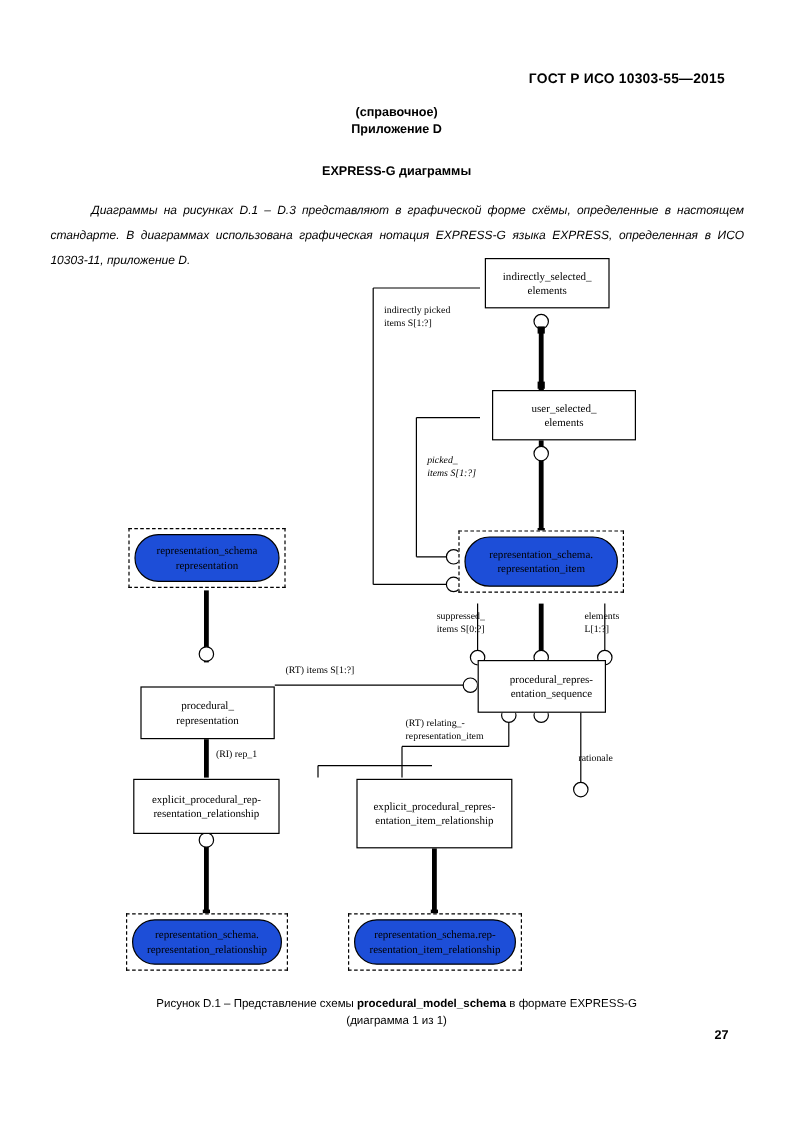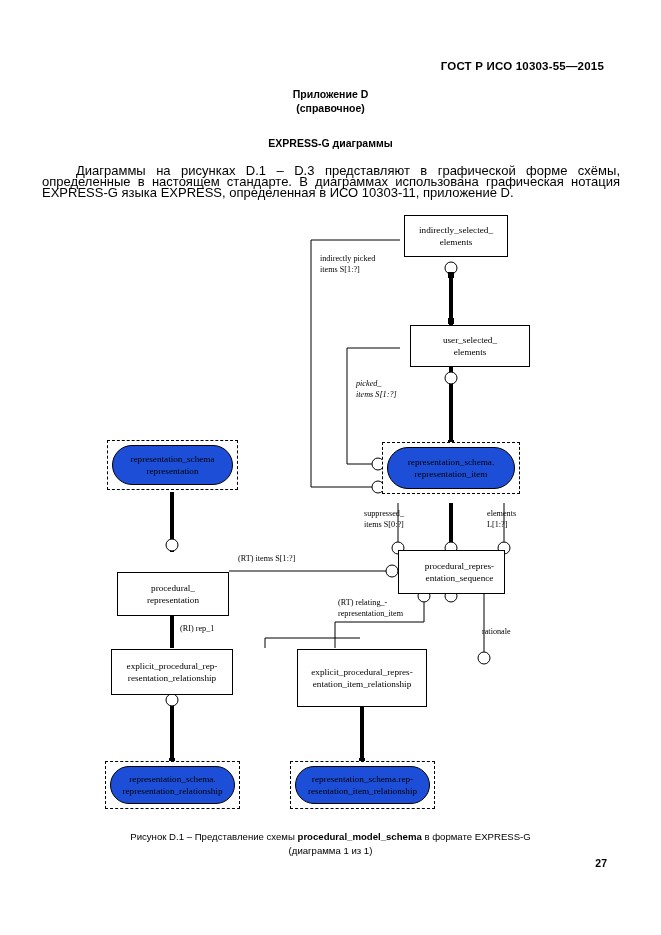--- a/index.html
+++ b/index.html
@@ -51,24 +51,25 @@
     text-align: center;
     font-size: 10.5px;
     font-weight: bold;
   }
 
   .body-text {
     position: absolute;
     top: 165px;
     left: 42px;
     width: 578px;
-    font-size: 13px;
-    line-height: 11px;
+    font-size: 10px;
+    line-height: 21px;
     text-align: justify;
     text-indent: 34px;
+    font-style: italic;
   }
 
   .figure-caption {
     position: absolute;
     top: 830px;
     left: 0;
     width: 661px;
     text-align: center;
     font-size: 9.6px;
     line-height: 14px;
@@ -142,22 +143,22 @@
   }
 </style>
 </head>
 <body>
 
 <div class="page">
 
   <div class="doc-header">ГОСТ Р ИСО 10303-55—2015</div>
 
   <div class="annex-block">
+    <div>(справочное)</div>
     <div>Приложение D</div>
-    <div>(справочное)</div>
   </div>
 
   <div class="section-title">EXPRESS-G диаграммы</div>
 
   <div class="body-text">Диаграммы на рисунках D.1 – D.3 представляют в графической форме схёмы, определенные в настоящем стандарте. В диаграммах использована графическая нотация EXPRESS-G языка EXPRESS, определенная в ИСО 10303-11, приложение D.</div>
 
   <div class="diagram">
     <svg width="661" height="935" viewBox="0 0 661 935" xmlns="http://www.w3.org/2000/svg">
       <g stroke="#000" fill="none">
 

